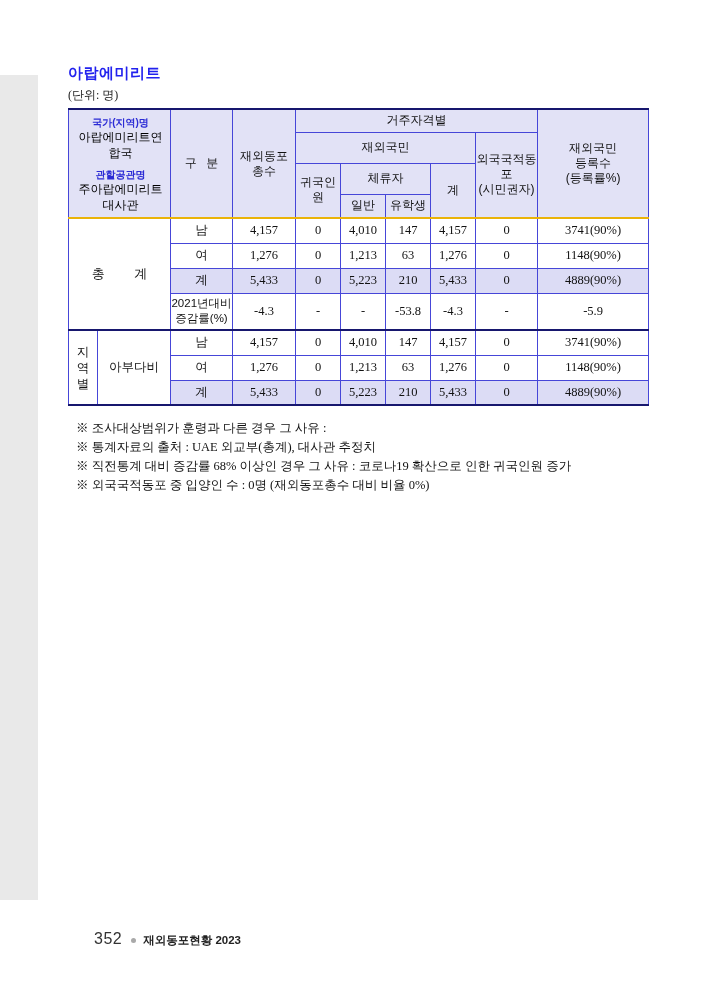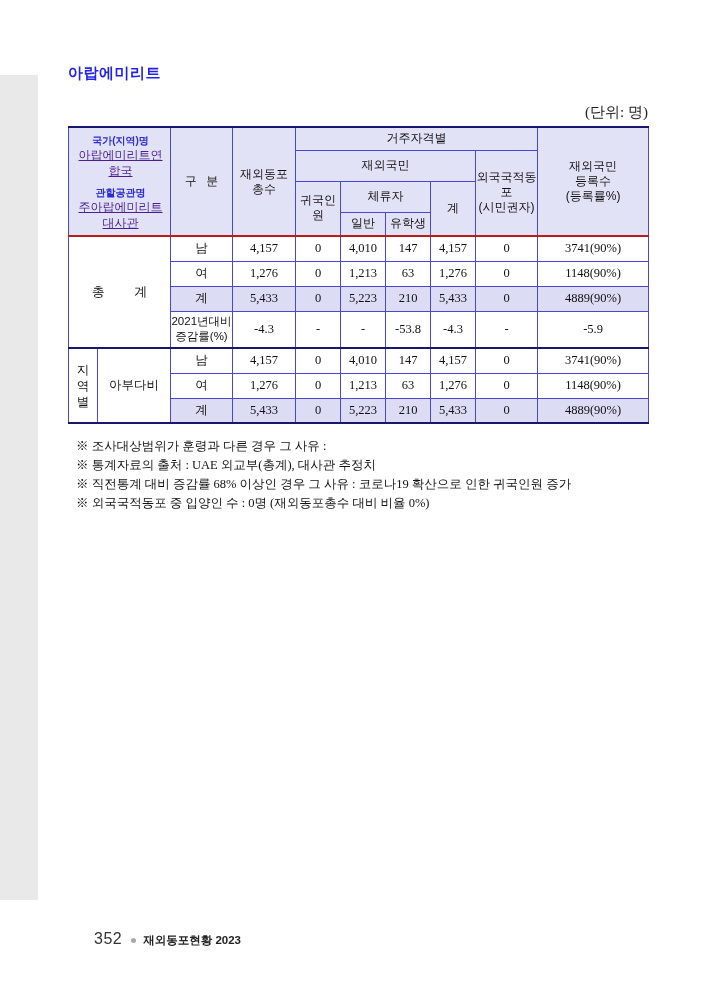--- a/index.html
+++ b/index.html
@@ -28,43 +28,42 @@
     width: 580px;
   }
   .doc-title {
     margin-top: 64px;
     font-size: 15px;
     font-weight: bold;
     color: #2222ee;
     letter-spacing: 0.5px;
   }
   .unit-label {
-    margin-top: 20px;
+    margin-top: 4px;
     margin-bottom: 4px;
-    text-align: right;
-    font-size: 15px;
+    font-size: 12px;
     font-family: "Liberation Serif", serif;
     color: #222222;
   }
   table.stats {
     width: 580px;
     border-collapse: collapse;
     table-layout: fixed;
     border-top: 2.5px solid #17176e;
     border-bottom: 2.5px solid #17176e;
     border-left: 1px solid #4646d8;
     border-right: 1px solid #4646d8;
   }
   table.stats th, table.stats td {
     border: 1px solid #4646d8;
     vertical-align: middle;
     text-align: center;
     overflow: hidden;
   }
-  table.stats thead { border-bottom: 2px solid #b91c1c; }
+  table.stats thead { border-bottom: 2px solid #eab308; }
   table.stats tbody.section { border-top: 2px solid #17176e; }
   table.stats thead th {
     background: #e2e2f6;
     font-size: 12px;
     font-weight: normal;
     line-height: 15px;
     color: #111111;
   }
   thead tr.hrow { height: 23px; }
   thead tr.hrow-last { height: 24px; }
@@ -75,21 +74,21 @@
     vertical-align: top;
     padding: 6px 4px 4px 6px;
   }
   .mini-label {
     display: block;
     font-size: 10px;
     font-weight: bold;
     color: #2b2bd5;
     line-height: 13px;
   }
-  .corner-value { display: block; font-size: 12px; line-height: 16px; color: #4c1d95; text-decoration: underline; }
+  .corner-value { display: block; font-size: 12px; line-height: 16px; color: #000000; }
   .corner-gap { display: block; height: 7px; }
   .gubun-head { word-spacing: 6px; }
   td.label-cell {
     font-size: 12.5px;
     background: #ffffff;
   }
   td.total-label { word-spacing: 26px; font-size: 13px; }
   td.region-vertical span { display: block; line-height: 16px; font-size: 12.5px; }
   td.num {
     font-family: "Liberation Serif", serif;

